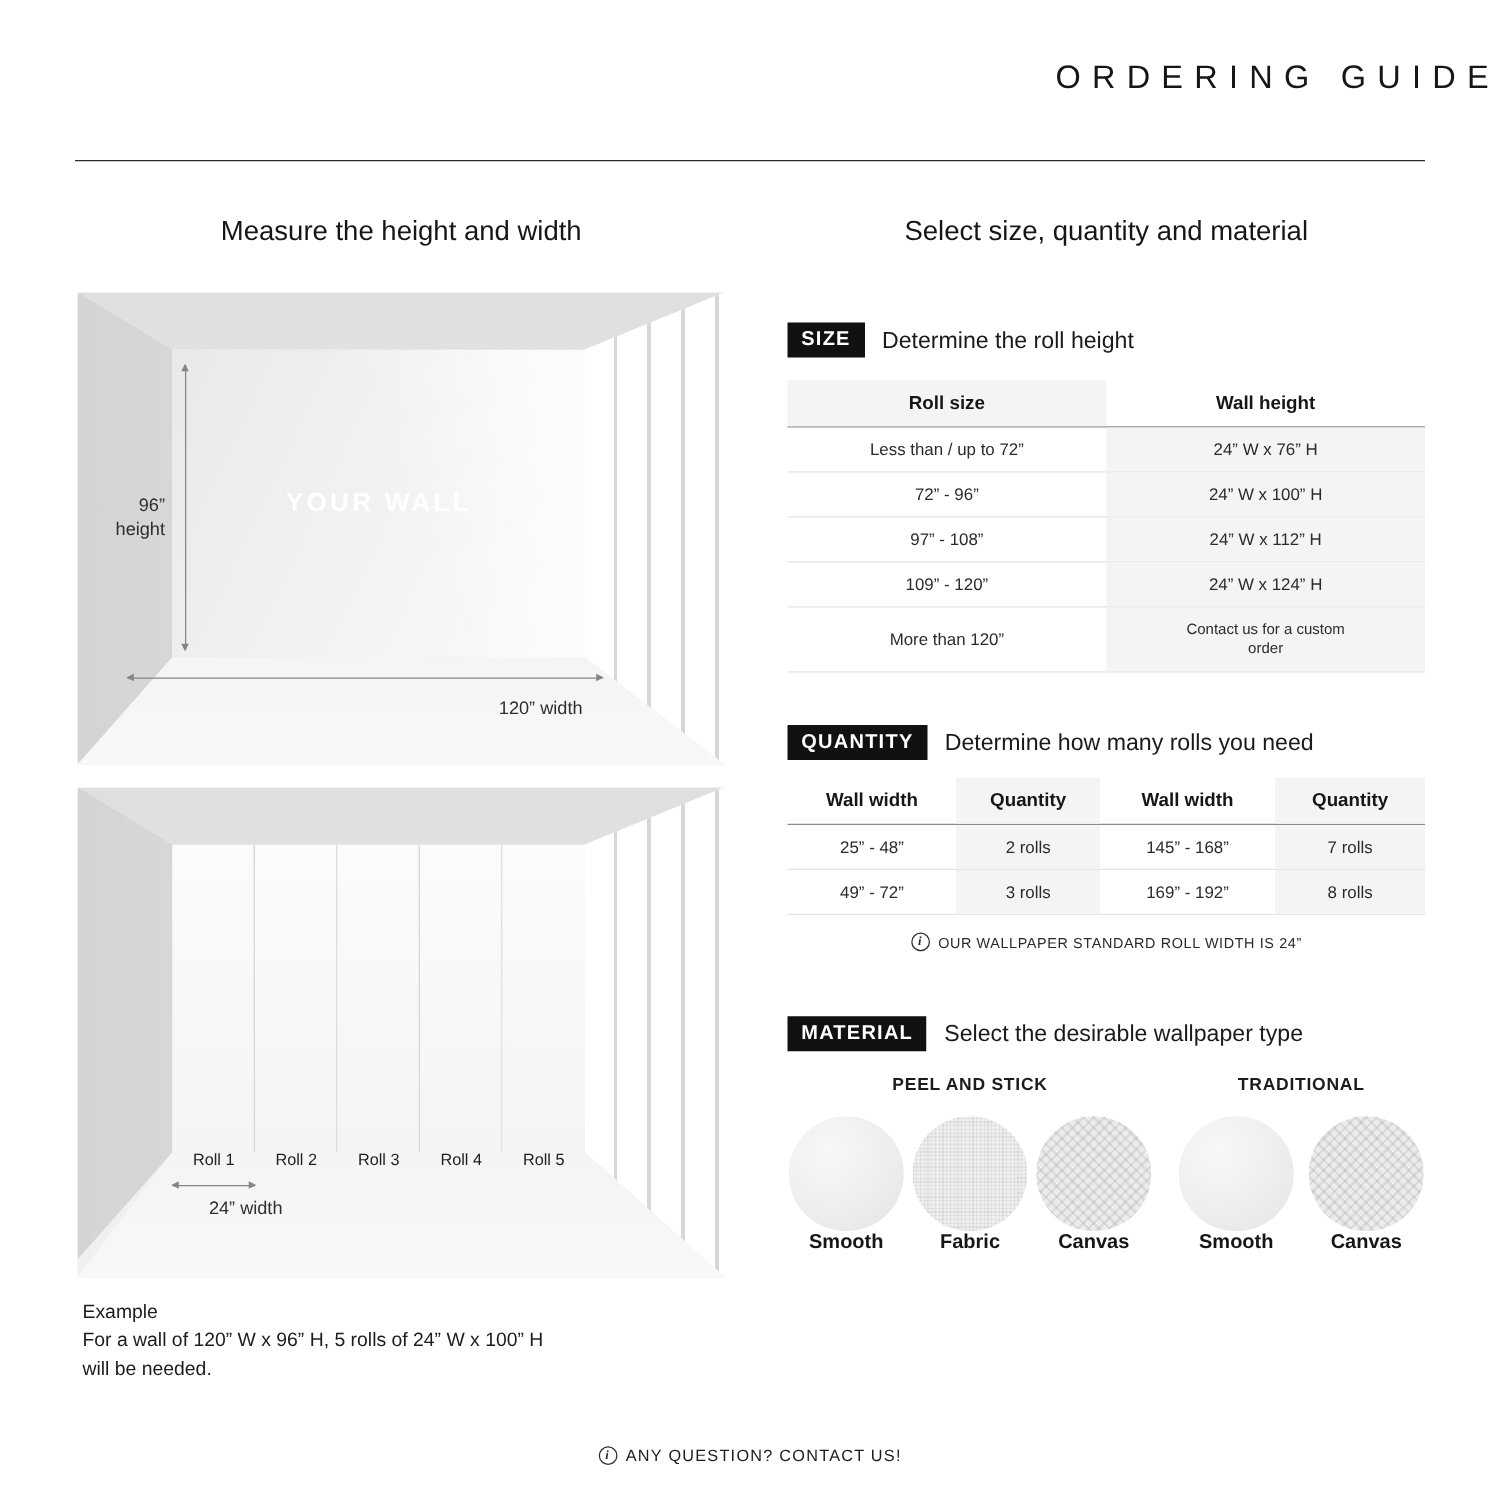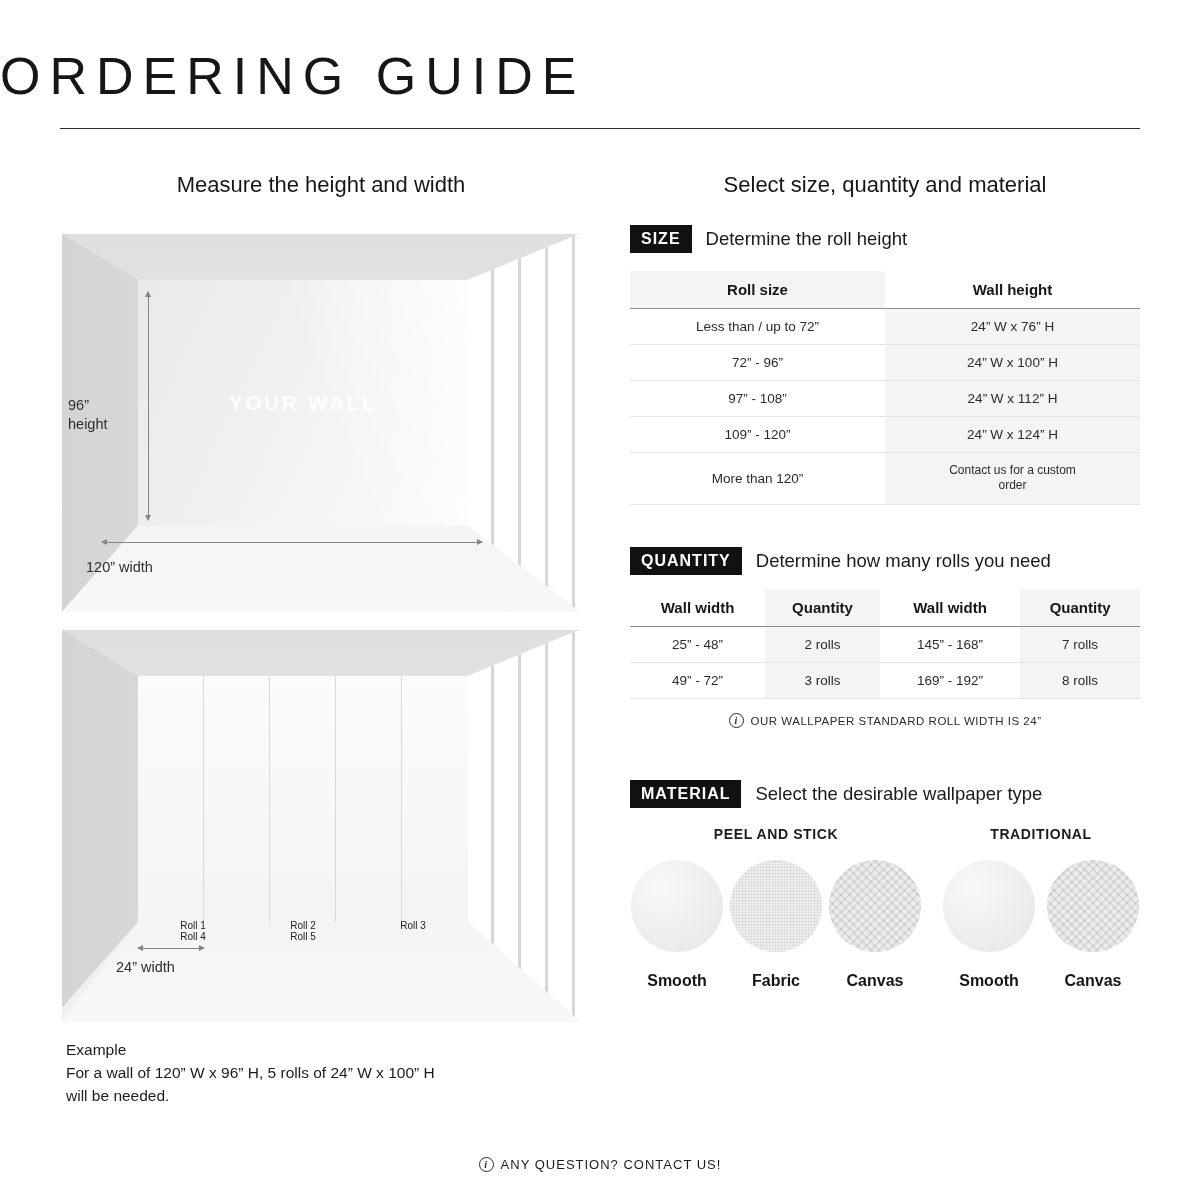--- a/index.html
+++ b/index.html
@@ -1,22 +1,22 @@
 <!DOCTYPE html>
 <html><head>
 <meta charset="utf-8">
 <style>
   * { box-sizing: border-box; margin: 0; padding: 0; }
   html,body { background:#ffffff; }
   body { font-family: "Liberation Sans", sans-serif; color:#1c1c1c; }
   .page { position:relative; width:1200px; height:1200px; background:#fff; margin:0 auto; overflow:hidden; }
 
   
-  .page-title { position:absolute; top:46px; left:0; width:100%; text-align:left;
-    font-size:52px; font-weight:500; letter-spacing:9px; color:#161616; }
+  .page-title { position:absolute; top:46px; left:0; width:100%; text-align:right;
+    font-size:26px; font-weight:500; letter-spacing:9px; color:#161616; }
   .title-rule { position:absolute; top:128px; left:60px; width:1080px; height:1px; background:#2c2c2c; }
 
   
   .left-col  { position:absolute; top:170px; left:62px;  width:518px; }
   .right-col { position:absolute; top:170px; left:630px; width:510px; }
   .col-heading { text-align:center; font-size:22px; font-weight:500; line-height:1.35; color:#161616; }
 
   
   .room { position:relative; width:518px; height:378px; margin-top:34px; background:#f0f0f0; overflow:hidden; }
   .room + .room { margin-top:18px; height:392px; }
@@ -36,45 +36,45 @@
                background:linear-gradient(250deg,rgba(255,255,255,.75) 0%,rgba(255,255,255,0) 45%); }
   .wall-text { position:absolute; left:76px; top:46px; width:330px; height:246px;
                display:flex; align-items:center; justify-content:center;
                color:#ffffff; font-weight:700; font-size:21px; letter-spacing:2.5px; z-index:3; }
 
   .panels { position:absolute; left:76px; top:46px; width:330px; height:246px;
             display:grid; grid-template-columns:repeat(5,1fr); z-index:2; }
   .panel  { background:linear-gradient(180deg,#fbfbfb,#f4f4f4); border-right:1px solid #d8d8d8; }
   .panel:last-child { border-right:none; }
   .roll-labels { position:absolute; left:76px; top:290px; width:330px; z-index:3;
-            display:grid; grid-template-columns:repeat(3,1fr); text-align:center;
-            font-size:10px; color:#222; }
+            display:grid; grid-template-columns:repeat(5,1fr); text-align:center;
+            font-size:13px; color:#222; }
 
   
   .dim-v { position:absolute; width:1px; background:#858585; z-index:4; }
   .dim-v::before, .dim-v::after { content:""; position:absolute; left:-3px;
             border-left:3.5px solid transparent; border-right:3.5px solid transparent; }
   .dim-v::before { top:-1px; border-bottom:6px solid #858585; }
   .dim-v::after  { bottom:-1px; border-top:6px solid #858585; }
   .dim-h { position:absolute; height:1px; background:#858585; z-index:4; }
   .dim-h::before, .dim-h::after { content:""; position:absolute; top:-3px;
             border-top:3.5px solid transparent; border-bottom:3.5px solid transparent; }
   .dim-h::before { left:-1px;  border-right:6px solid #858585; }
   .dim-h::after  { right:-1px; border-left:6px solid #858585; }
-  .dim-label { position:absolute; text-align:left; font-size:14.5px; color:#2e2e2e; line-height:1.35; z-index:4; }
+  .dim-label { position:absolute; text-align:right; font-size:14.5px; color:#2e2e2e; line-height:1.35; z-index:4; }
 
   
   .example { margin-top:16px; font-size:15.5px; line-height:1.5; color:#1c1c1c; padding-left:4px; }
 
   
   .section-head { display:flex; align-items:center; gap:14px; }
   .badge { background:#111111; color:#ffffff; font-weight:700; font-size:16px;
            letter-spacing:1px; padding:5px 11px; }
   .section-sub { font-size:18.5px; color:#1a1a1a; }
-  .sec-size { margin-top:25px; }
+  .sec-size { margin-top:58px; }
   .sec-qty  { margin-top:42px; }
   .sec-mat  { margin-top:52px;text-align:center; }
 
   .t-row { display:grid; align-items:center; border-bottom:1px solid #e4e4e4; }
   .t-head { border-bottom:1px solid #8c8c8c; }
   .t-cell { padding:10px 6px; text-align:center; font-size:13.5px; color:#2b2b2b; }
   .t-head .t-cell { font-size:15px; font-weight:700; color:#161616; }
   .stripe { background:#f4f4f4; align-self:stretch; display:flex; align-items:center; justify-content:center; }
   .size-table { margin-top:18px; }
   .size-table .t-row { grid-template-columns:1fr 1fr; }
@@ -99,21 +99,21 @@
   .swatch { width:92px; height:92px; border-radius:50%; margin:0 auto; }
   .tex-smooth { background:radial-gradient(circle at 35% 30%, #f8f8f8, #ececec 65%, #e3e3e3 100%); }
   .tex-fabric { background-color:#efefef;
       background-image:repeating-linear-gradient(0deg, rgba(0,0,0,0.055) 0 1px, transparent 1px 3px),
                        repeating-linear-gradient(90deg, rgba(0,0,0,0.055) 0 1px, transparent 1px 3px);
       }
   .tex-canvas { background-color:#ececec;
       background-image:repeating-linear-gradient(45deg, rgba(0,0,0,0.07) 0 2px, transparent 2px 6px),
                        repeating-linear-gradient(-45deg, rgba(0,0,0,0.07) 0 2px, transparent 2px 6px);
       }
-  .swatch-label { margin-top:20px; font-size:16px; font-weight:700; color:#161616; }
+  .swatch-label { margin-top:0; font-size:16px; font-weight:700; color:#161616; }
 
   
   .footer { position:absolute; left:0; bottom:28px; width:100%; text-align:center;
             font-size:13px; letter-spacing:1px; color:#1c1c1c; }
 </style>
 </head>
 <body>
 
 <div class="page">
 

